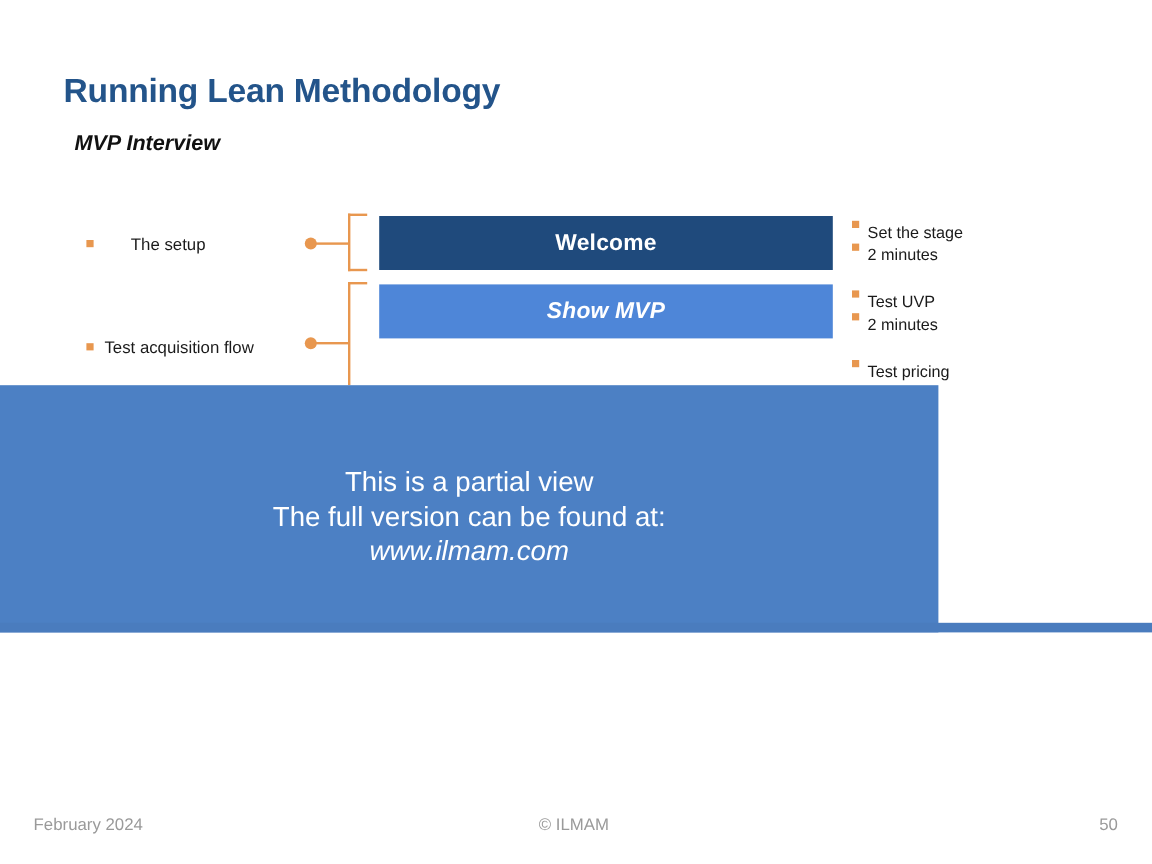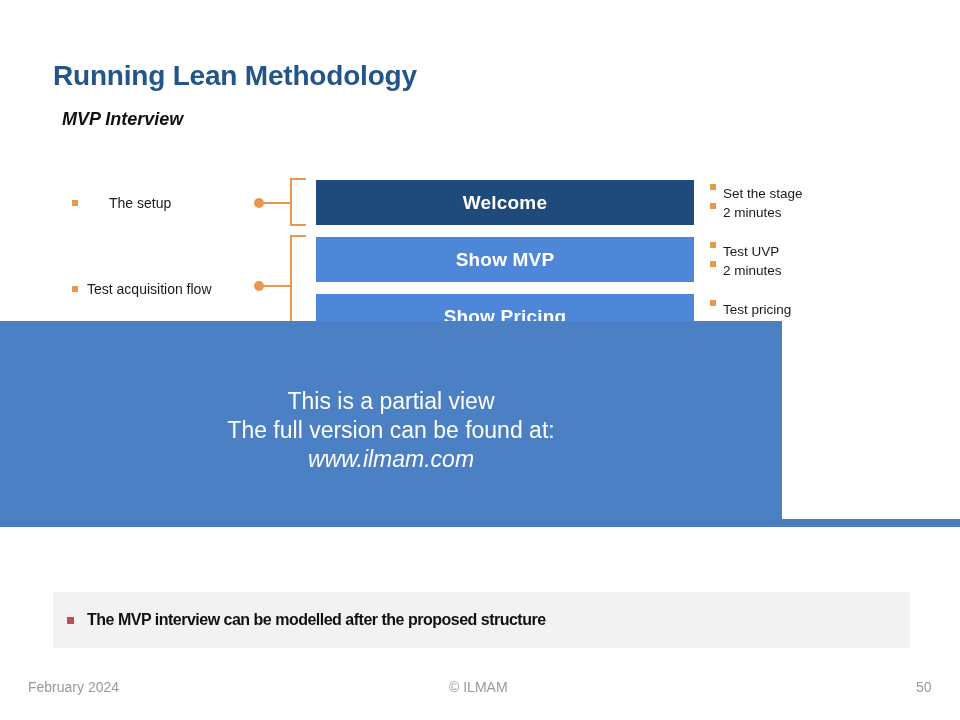--- a/index.html
+++ b/index.html
@@ -93,21 +93,21 @@
     width: 378px;
     display: flex;
     align-items: center;
     justify-content: center;
     color: #FFFFFF;
     font-size: 19px;
     font-weight: bold;
     letter-spacing: 0.2px;
   }
   #bar-0 { top: 180px; height: 45px; background: #1F4A7C; }
-  #bar-1 { top: 237px; height: 45px; background: #4E86D8; }
+  #bar-1 { top: 237px; height: 45px; background: #4E86D8; font-style: italic; }
   #bar-2 { top: 294px; height: 45px; background: #4E86D8; }
 
   
   .right-group {
     position: absolute;
     left: 710px;
   }
   .right-line {
     display: flex;
     font-size: 13.5px;
@@ -219,23 +219,20 @@
   <div class="conn-hline" style="left:263px; top:285px; width:28px;"></div>
   <div class="conn-vline" style="left:290px; top:235px; height:86px;"></div>
   <div class="conn-tab" style="left:290px; top:235px; width:16px;"></div>
 
   <div class="bar" id="bar-0">
     <span>Welcome</span>
   </div>
   <div class="bar" id="bar-1">
     <span>Show MVP</span>
   </div>
-  <div class="bar" id="bar-2">
-    <span>Show Pricing</span>
-  </div>
 
   <div class="right-group" id="right-group-0">
     <div class="right-line">
       <span class="sq-bullet"></span>
       <span>Set the stage</span>
     </div>
     <div class="right-line">
       <span class="sq-bullet"></span>
       <span>2 minutes</span>
     </div>
@@ -261,22 +258,18 @@
 
   <div id="overlay">
     <div id="overlay-inner">
       <div>This is a partial view</div>
       <div>The full version can be found at:</div>
       <div id="overlay-line-2">www.ilmam.com</div>
     </div>
   </div>
   <div id="overlay-edge"></div>
 
-  <div id="callout">
-    <span id="callout-bullet"></span>
-    <span id="callout-text">The MVP interview can be modelled after the proposed structure</span>
-  </div>
 
   <div class="footer-item" id="footer-date">February 2024</div>
   <div class="footer-item" id="footer-copy">© ILMAM</div>
   <div class="footer-item" id="footer-page">50</div>
 
 </div>
 
 </body></html>

